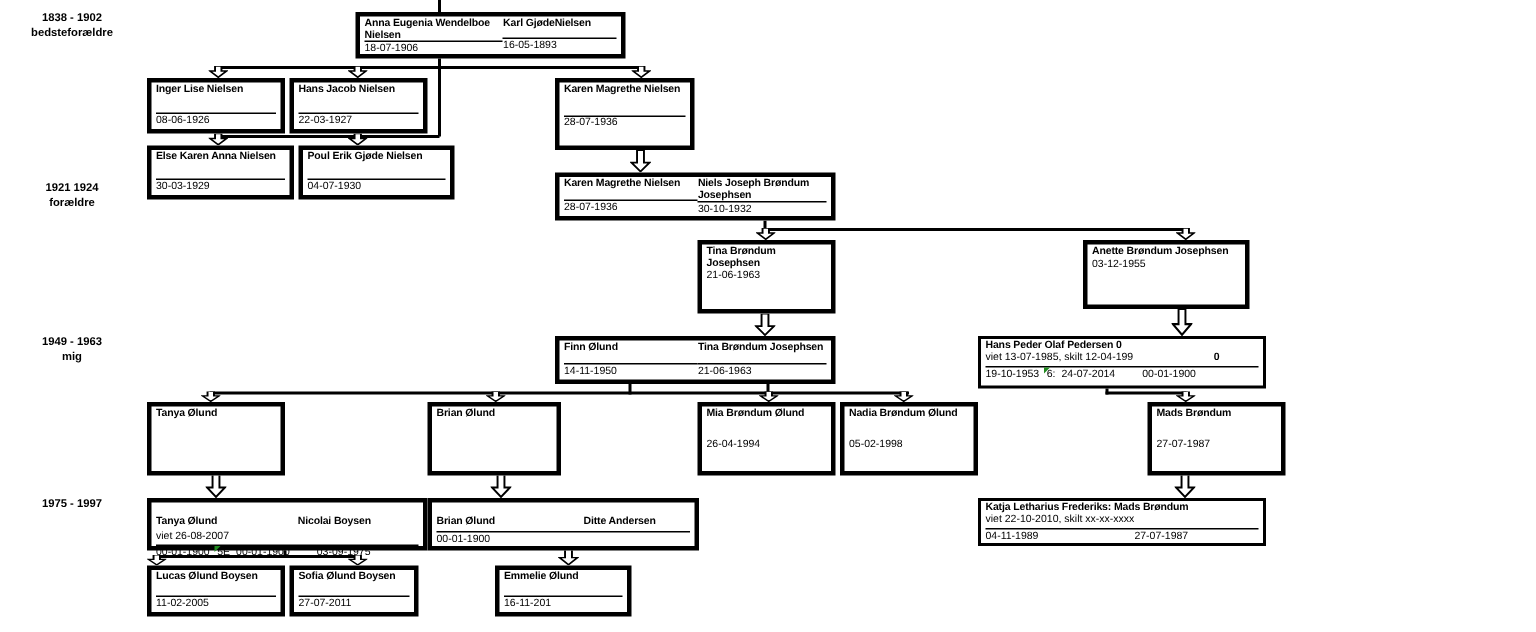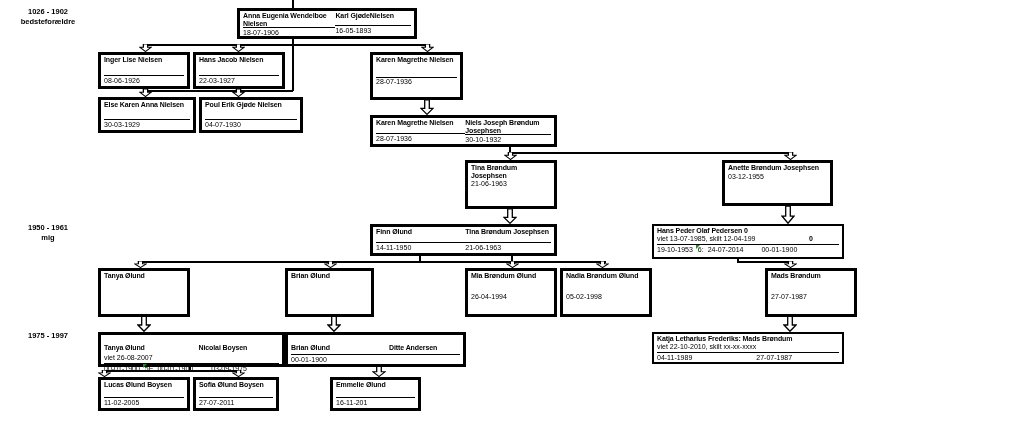--- a/index.html
+++ b/index.html
@@ -36,25 +36,29 @@
   .flag{position:relative;padding-left:1px;}
   .flag::before{content:"";position:absolute;top:-1px;left:-1px;width:0;height:0;
       border-top:4px solid #1f8a1f;border-right:4px solid transparent;}
 </style>
 </head>
 <body>
 
 <div id="canvas">
 
   <div class="gen" style="top:7px">
-    <div class="gy">1026 - 1902</div>
+    <div class="gy">1838 - 1902</div>
     <div class="gl">bedsteforældre</div>
   </div>
+  <div class="gen" style="top:120px">
+    <div class="gy">1921 1924</div>
+    <div class="gl">forældre</div>
+  </div>
   <div class="gen" style="top:223px">
-    <div class="gy">1950 - 1961</div>
+    <div class="gy">1949 - 1963</div>
     <div class="gl">mig</div>
   </div>
   <div class="gen" style="top:331px">
     <div class="gy">1975 - 1997</div>
   </div>
 
   <div class="vl" style="left:292px;top:0;height:9px"></div>
   <div class="vl" style="left:292px;top:37px;height:54px"></div>
   <div class="hl" style="left:145px;top:44px;width:283px"></div>
   <div class="hl" style="left:145px;top:90px;width:148px"></div>

